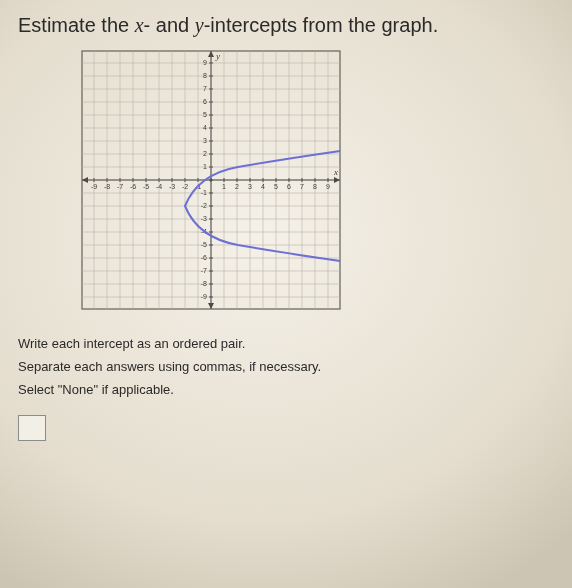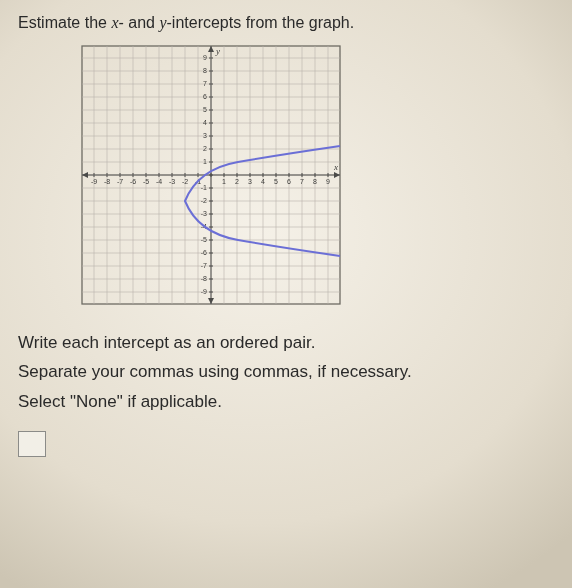--- a/index.html
+++ b/index.html
@@ -11,31 +11,31 @@
     color: #2a2a2a;
   }
   .page {
     background: radial-gradient(ellipse 80% 70% at 45% 40%, #f5f1e8 0%, #e4ddce 70%, #cdc5b3 100%);
     width: 572px;
     min-height: 588px;
     padding: 12px 18px 14px 18px;
     box-sizing: border-box;
   }
   .question {
-    font-size: 16px;
+    font-size: 20px;
     line-height: 1.35;
     margin-bottom: 8px;
   }
   .question .var { font-style: italic; font-family: "Times New Roman", serif; }
   .graph-wrap {
     margin-left: 60px;
     margin-bottom: 16px;
   }
   .instructions {
-    font-size: 17px;
+    font-size: 13px;
     line-height: 1.75;
     margin-top: 20px;
   }
   .answer-row {
     display: flex;
     align-items: center;
     margin-top: 14px;
     font-size: 15px;
   }
   .answer-row .lbl {
@@ -210,21 +210,21 @@
       <path class="curve" d="M 262 104
            Q 200 113 160 120
            Q 120 127 107 159
            Q 120 191 160 198
            Q 200 205 262 214"></path>
     </svg>
   </div>
 
   <div class="instructions">
     <div>Write each intercept as an ordered pair.</div>
-    <div>Separate your commas using commas, if necessary.</div>
+    <div>Separate each answers using commas, if necessary.</div>
     <div>Select "None" if applicable.</div>
   </div>
 
 
   <div class="answer-row">
     <input class="answer-box" value="" style="">
   </div>
 
 </div>
 

